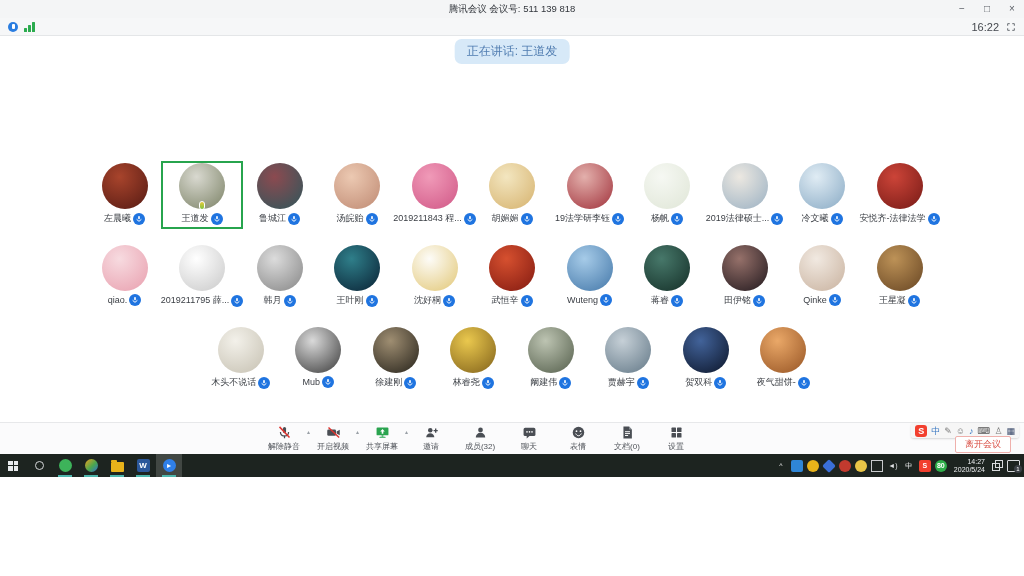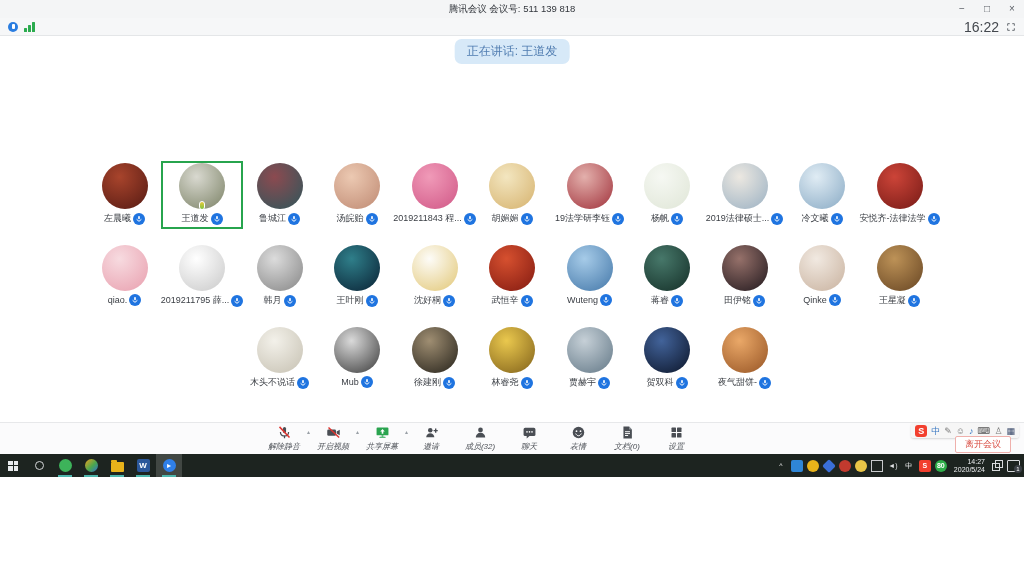--- a/index.html
+++ b/index.html
@@ -14,21 +14,21 @@
   .win-btn { font-size:10px; color:#5a5f66; width:12px; text-align:center; cursor:default; line-height:18px; }
 
   
   .subbar { position:absolute; top:18px; left:0; right:0; height:18px; background:#f6f7f8; border-bottom:1px solid #e4e6e8; display:flex; align-items:center; padding:0 8px; }
   .shield-dot { width:10px; height:10px; border-radius:50%; background:#2a7de0; position:relative; margin-right:6px; }
   .shield-dot::after { content:""; position:absolute; left:3.5px; top:2.5px; width:3px; height:5px; background:#fff; border-radius:1px; }
   .sigbars { display:flex; align-items:flex-end; gap:1.5px; height:10px; }
   .sigbars i { display:block; width:2.5px; background:#2bab4e; border-radius:0.5px; }
   .sigbars i:nth-child(1){height:4px;} .sigbars i:nth-child(2){height:7px;} .sigbars i:nth-child(3){height:10px;}
   .subbar-right { margin-left:auto; display:flex; align-items:center; gap:7px; }
-  .sub-time { font-size:14px; color:#44484e; }
+  .sub-time { font-size:11px; color:#44484e; }
   .fs-icon svg { display:block; }
 
   
   .main { position:absolute; top:37px; bottom:55px; left:0; right:0; background:#fff; overflow:hidden; }
   .banner { position:absolute; top:2px; left:50%; transform:translateX(-50%); background:#d7e9f8; color:#4f7cb0; font-size:12px; padding:4px 12px; border-radius:7px; white-space:nowrap; }
 
   .pgrid { position:absolute; top:126px; left:0; right:0; }
   .prow { display:flex; justify-content:center; margin-bottom:18px; }
   .cell { width:77.5px; height:64px; display:flex; flex-direction:column; align-items:center; position:relative; }
   .cell.selected { box-shadow:0 0 0 2px #27a44d; }
@@ -37,21 +37,21 @@
   .nameline { margin-top:3px; display:flex; align-items:center; gap:2px; white-space:nowrap; }
   .pname { font-size:9px; color:#3a3e44; }
   .abadge { width:12px; height:12px; border-radius:50%; background:#1f74e0; display:inline-flex; align-items:center; justify-content:center; flex:none; }
   .abadge svg { width:8px; height:8px; display:block; }
 
   
   .mtoolbar { position:absolute; bottom:23px; left:0; right:0; height:32px; background:#fbfbfc; border-top:1px solid #e7e8ea; }
   .tb-inner { height:100%; display:flex; align-items:center; justify-content:center; gap:17px; transform:translateX(-32px); }
   .tbtn { position:relative; display:flex; flex-direction:column; align-items:center; min-width:32px; cursor:default; }
   .tbtn svg.ticon { width:15px; height:15px; display:block; }
-  .tlabel { font-size:8px; color:#4f5359; margin-top:1px; white-space:nowrap;font-style:italic; }
+  .tlabel { font-size:8px; color:#4f5359; margin-top:1px; white-space:nowrap; }
   .tarrow { position:absolute; right:-10px; top:3px; font-size:6px; color:#9aa0a6; }
 
   
   .sogou-bar { position:absolute; right:5px; bottom:39px; height:15px; display:flex; align-items:center; gap:4px; background:rgba(246,246,246,.95); border-radius:3px; padding:1px 4px; box-shadow:0 1px 2px rgba(0,0,0,.15); }
   .sogou-logo { width:12px; height:12px; background:#f23f2e; color:#fff; border-radius:3px; font-size:9px; font-weight:bold; display:flex; align-items:center; justify-content:center; }
   .sg-ic { font-size:9px; line-height:12px; }
   .leave-btn { position:absolute; right:13px; bottom:24px; background:#fff; border:1px solid #efb0ac; color:#d84b40; font-size:9px; padding:1px 9px; border-radius:2px; cursor:default; }
 
   
   .taskbar { position:absolute; bottom:0; left:0; right:0; height:23px; background:#1d2420; display:flex; align-items:center; }
@@ -503,20 +503,33 @@
                 </svg>
       </span>
     </div>
   </div>
           <div class="cell">
     <div class="avatar" style="background: radial-gradient(circle at 38% 30%, rgb(234, 200, 78) 0%, rgb(141, 109, 32) 88%);">
       
     </div>
     <div class="nameline">
       <span class="pname">林睿尧</span>
+      <span class="abadge">
+        <svg viewBox="0 0 24 24">
+                  <use href="#i-audio-badge"></use>
+                </svg>
+      </span>
+    </div>
+  </div>
+          <div class="cell">
+    <div class="avatar" style="background: radial-gradient(circle at 38% 30%, rgb(189, 196, 178) 0%, rgb(96, 106, 87) 88%);">
+      
+    </div>
+    <div class="nameline">
+      <span class="pname">阚建伟</span>
       <span class="abadge">
         <svg viewBox="0 0 24 24">
                   <use href="#i-audio-badge"></use>
                 </svg>
       </span>
     </div>
   </div>
           <div class="cell">
     <div class="avatar" style="background: radial-gradient(circle at 38% 30%, rgb(198, 208, 215) 0%, rgb(110, 130, 144) 88%);">
       

